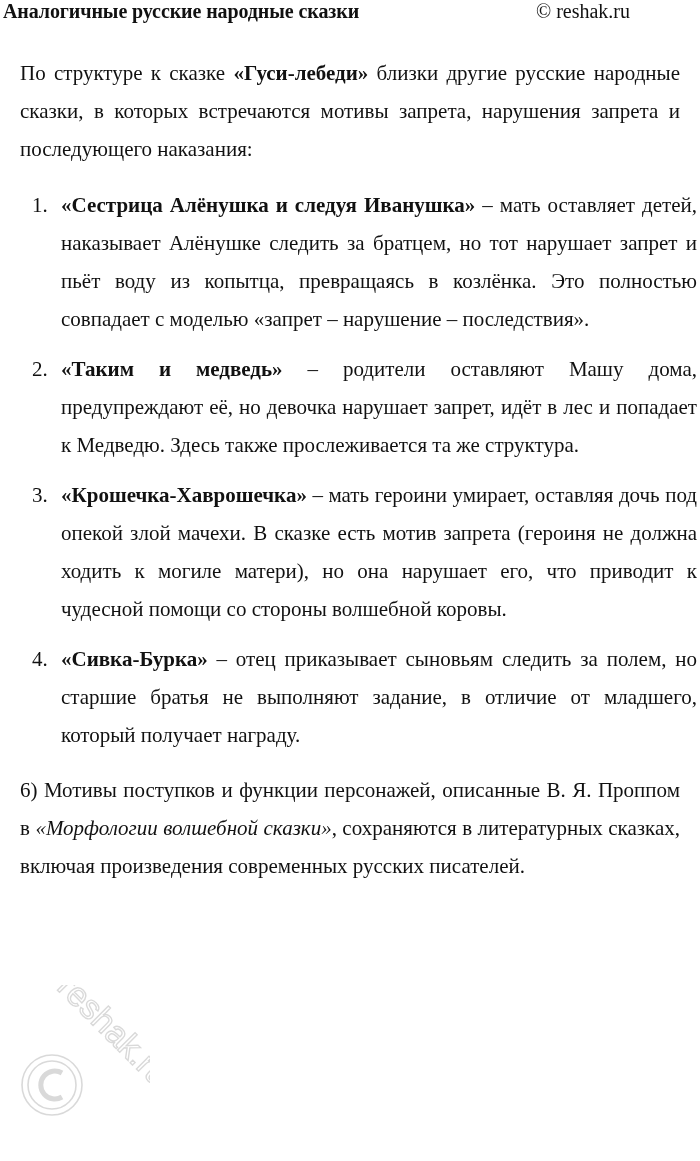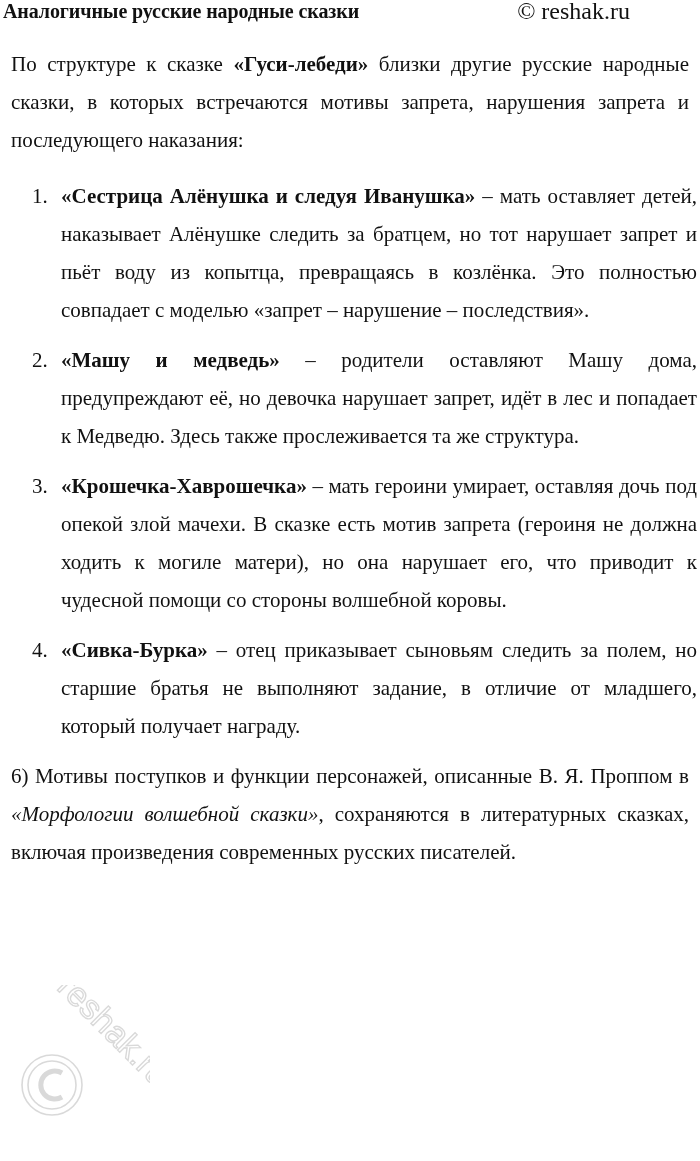--- a/index.html
+++ b/index.html
@@ -27,32 +27,32 @@
       align-items: flex-start;
     }
     .header-title {
       font-weight: bold;
       font-size: 20px;
       line-height: 22px;
       padding-left: 3px;
       letter-spacing: -0.1px;
     }
     .header-copyright {
-      font-size: 24px;
+      font-size: 20px;
       line-height: 22px;
       padding-right: 28px;
     }
     .content {
       position: absolute;
       top: 37px;
       left: 3px;
       width: 694px;
     }
     p.para {
-      margin: 8px;
+      margin: 17px;
       line-height: 38px;
       text-align: justify;
     }
     ol.tales {
       list-style: none;
       margin: 18px 0 0 0;
       padding: 0;
     }
     ol.tales li {
       position: relative;
@@ -92,21 +92,21 @@
 
 <div class="content">
 
   <p class="para"><span>По структуре к сказке </span><b>«Гуси-лебеди»</b><span> близки другие русские народные сказки, в которых встречаются мотивы запрета, нарушения запрета и последующего наказания:</span></p>
 
   <ol class="tales">
     <li>
       <span class="num">1.</span><b>«Сестрица Алёнушка и следуя Иванушка»</b><span> – мать оставляет детей, наказывает Алёнушке следить за братцем, но тот нарушает запрет и пьёт воду из копытца, превращаясь в козлёнка. Это полностью совпадает с моделью «запрет – нарушение – последствия».</span>
     </li>
     <li>
-      <span class="num">2.</span><b>«Машу и медведь»</b><span> – родители оставляют Машу дома, предупреждают её, но девочка нарушает запрет, идёт в лес и попадает к Медведю. Здесь также прослеживается та же структура.</span>
+      <span class="num">2.</span><b>«Таким и медведь»</b><span> – родители оставляют Машу дома, предупреждают её, но девочка нарушает запрет, идёт в лес и попадает к Медведю. Здесь также прослеживается та же структура.</span>
     </li>
     <li>
       <span class="num">3.</span><b>«Крошечка-Хаврошечка»</b><span> – мать героини умирает, оставляя дочь под опекой злой мачехи. В сказке есть мотив запрета (героиня не должна ходить к могиле матери), но она нарушает его, что приводит к чудесной помощи со стороны волшебной коровы.</span>
     </li>
     <li>
       <span class="num">4.</span><b>«Сивка-Бурка»</b><span> – отец приказывает сыновьям следить за полем, но старшие братья не выполняют задание, в отличие от младшего, который получает награду.</span>
     </li>
   </ol>
 
 

